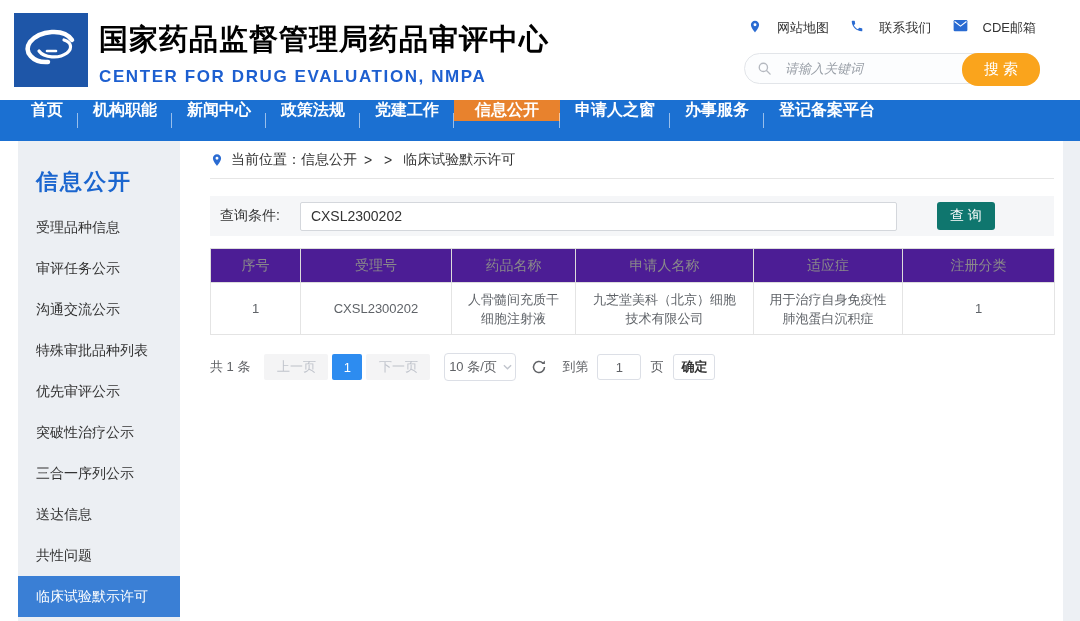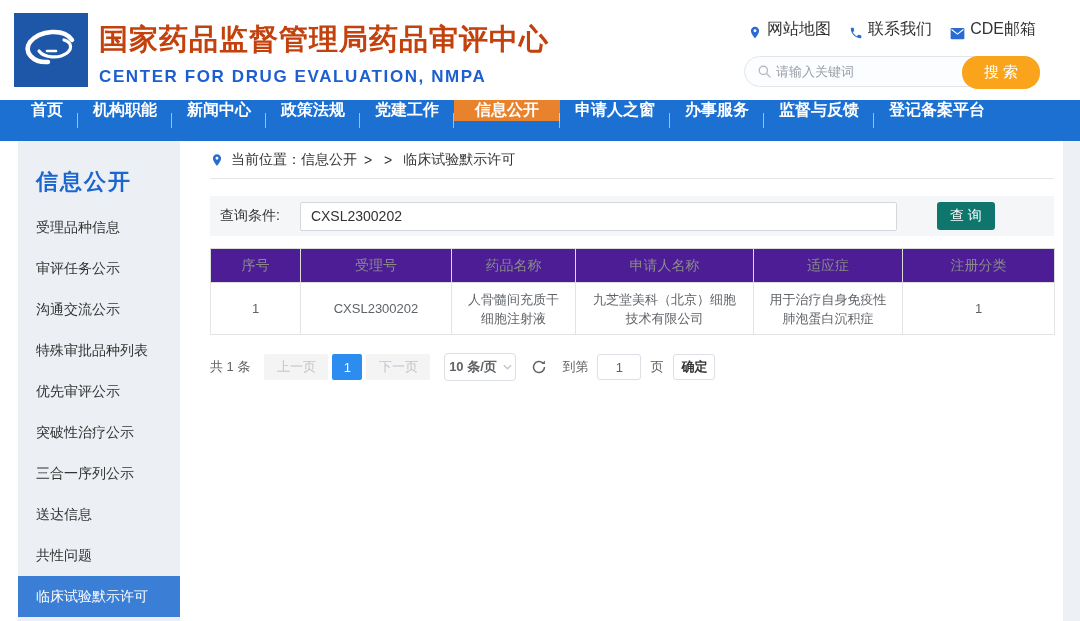--- a/index.html
+++ b/index.html
@@ -5,28 +5,28 @@
   * { margin:0; padding:0; box-sizing:border-box; }
   html,body { background:#fff; }
   body { font-family:"Liberation Sans","DejaVu Sans",sans-serif; }
   .page { width:1080px; height:621px; background:#fff; position:relative; overflow:hidden; }
 
   
   .top-header { height:100px; background:#fff; position:relative; }
   .brand { position:absolute; left:14px; top:13px; display:flex; align-items:flex-start; }
   .logo { width:74px; height:74px; background:#1E56A8; flex:0 0 auto; }
   .brand-text { margin-left:11px; padding-top:7px; }
-  .brand-title { font-size:29px; font-weight:bold; color:#c2410c; letter-spacing:1px; white-space:nowrap; }
+  .brand-title { font-size:29px; font-weight:bold; color:#000000; letter-spacing:1px; white-space:nowrap; }
   .brand-sub { margin-top:7px; font-size:17px; font-weight:bold; color:#1D5FD0; letter-spacing:1.6px; white-space:nowrap; }
 
   .top-right { position:absolute; right:40px; top:19px; width:296px; }
   .quick-links { display:flex; justify-content:space-between; padding:0 4px; }
-  .quick-link { display:flex; align-items:flex-end; gap:5px; font-size:16px; color:#333; cursor:pointer; white-space:nowrap; }
+  .quick-link { display:flex; align-items:flex-start; gap:15px; font-size:13px; color:#333; cursor:pointer; white-space:nowrap; }
   .search-bar { margin-top:16px; height:31px; border:1px solid #e2e5e9; background:#fcfdfe; border-radius:16px; display:flex; align-items:center; position:relative; padding-left:12px; }
-  .search-bar input { border:none; outline:none; background:transparent; font-size:13px; color:#333; flex:1; margin-left:4px; min-width:0; }
+  .search-bar input { border:none; outline:none; background:transparent; font-size:13px; color:#333; flex:1; margin-left:13px; min-width:0;font-style:italic; }
   .search-bar input::placeholder { color:#9aa0a8; }
   .search-btn { position:absolute; right:-1px; top:-1px; height:33px; width:78px; border:none; border-radius:16px; background:#FAA41C; color:#fff; font-size:15px; letter-spacing:4px; text-indent:4px; cursor:pointer; }
 
   
   .main-nav { height:41px; background:#1B70D2; display:flex; align-items:flex-start; padding-left:16px; }
   .nav-item { display:flex; align-items:center; padding:0 15px; color:#fff; font-size:16px; font-weight:bold; position:relative; cursor:pointer; white-space:nowrap; }
   .nav-item:not(:last-child)::after { content:''; position:absolute; right:0; top:13px; width:1px; height:15px; background:rgba(255,255,255,.55); }
   .nav-item.active { background:#E8822D; padding:0 21px; }
 
   
@@ -50,21 +50,21 @@
 
   table.data-table { margin-top:12px; width:844px; border-collapse:collapse; table-layout:fixed; }
   .data-table th { height:34px; background:#4c1d95; color:#8a8a8a; font-size:14px; font-weight:normal; border:1px solid #dcdcdc; }
   .data-table td { height:52px; background:#fff; color:#5f6368; font-size:13px; text-align:center; vertical-align:middle; border:1px solid #e4e4e4; padding:4px 14px; line-height:19px; }
   .col1{width:90px}.col2{width:151px}.col3{width:124px}.col4{width:178px}.col5{width:149px}.col6{width:152px}
 
   .pagination { margin-top:18px; display:flex; align-items:center; font-size:13px; color:#606266; }
   .pg-total { margin-right:12px; white-space:nowrap; }
   .pg-btn { width:64px; height:26px; background:#F4F4F5; color:#C0C4CC; display:flex; align-items:center; justify-content:center; border-radius:2px; margin:0 2px; cursor:default; }
   .pg-page { width:30px; height:26px; background:#2D8CF0; color:#fff; display:flex; align-items:center; justify-content:center; border-radius:2px; margin:0 2px; cursor:pointer; }
-  .pg-size { margin-left:12px; width:72px; height:28px; border:1px solid #DCDFE6; border-radius:4px; background:#fff; display:flex; align-items:center; justify-content:center; gap:6px; cursor:pointer; color:#606266;font-weight:bold; }
+  .pg-size { margin-left:12px; width:72px; height:28px; border:1px solid #DCDFE6; border-radius:4px; background:#fff; display:flex; align-items:center; justify-content:center; gap:6px; cursor:pointer; color:#606266; }
   .pg-refresh { margin-left:15px; display:flex; align-items:center; cursor:pointer; }
   .pg-goto-label { margin-left:15px; }
   .pg-goto-input { margin-left:9px; width:44px; height:26px; border:1px solid #DCDFE6; border-radius:3px; text-align:center; font-size:13px; color:#606266; outline:none; background:#fff; }
   .pg-goto-suffix { margin-left:9px; }
   .pg-confirm { margin-left:10px; width:42px; height:26px; border:1px solid #DCDFE6; border-radius:3px; background:#fff; font-size:13px; font-weight:bold; color:#333; display:flex; align-items:center; justify-content:center; cursor:pointer; }
 
   .icon { display:inline-flex; align-items:center; justify-content:center; }
 </style>
 </head>
 <body>
@@ -146,23 +146,20 @@
         <span>党建工作</span>
       </div>
       <div class="nav-item active">
         <span>信息公开</span>
       </div>
       <div class="nav-item">
         <span>申请人之窗</span>
       </div>
       <div class="nav-item">
         <span>办事服务</span>
-      </div>
-      <div class="nav-item">
-        <span>监督与反馈</span>
       </div>
       <div class="nav-item">
         <span>登记备案平台</span>
       </div>
     </nav>
 
   <div class="body-region">
     <div class="content-wrap">
 
       <aside class="sidebar">

